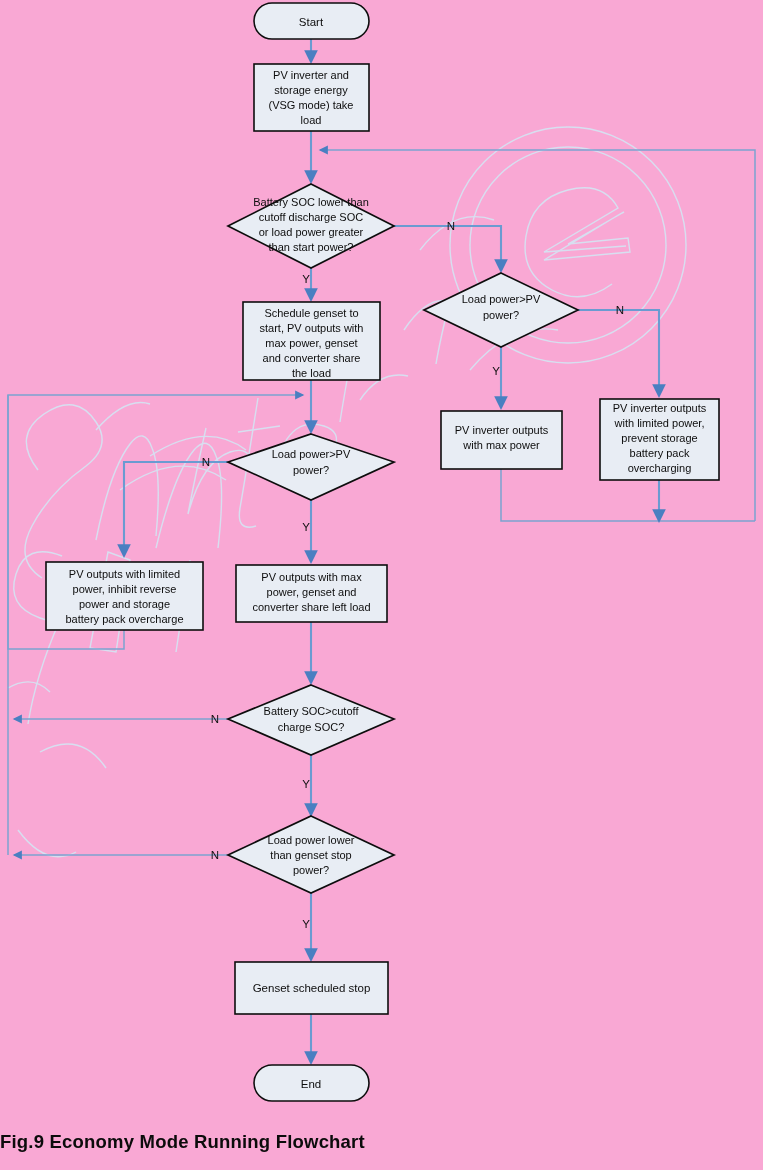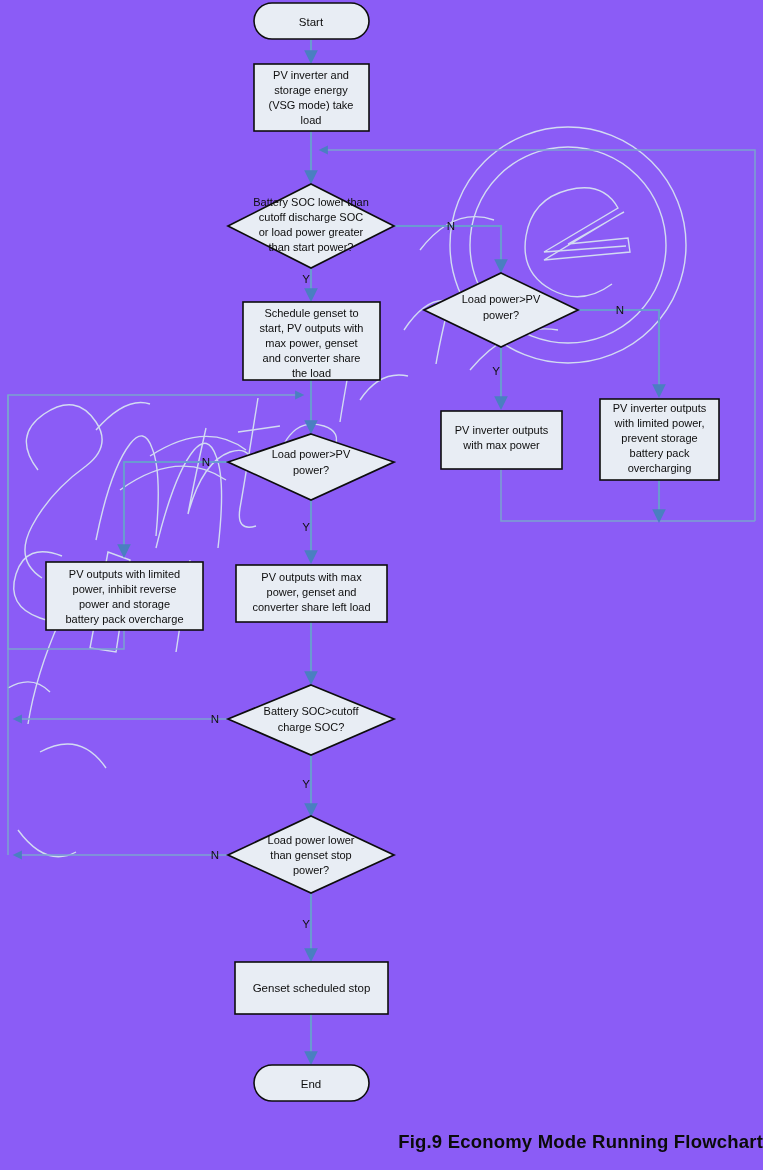--- a/index.html
+++ b/index.html
@@ -8,21 +8,21 @@
     background: #ffffff;
   }
   body {
     font-family: "Liberation Sans", sans-serif;
     -webkit-font-smoothing: antialiased;
   }
   #page {
     position: relative;
     width: 763px;
     height: 1170px;
-    background: #8b5cf6;
+    background: #f9a8d4;
     overflow: hidden;
   }
   #diagram-svg {
     position: absolute;
     left: 0;
     top: 0;
     width: 763px;
     height: 1170px;
   }
   .node-text {
@@ -38,21 +38,21 @@
   .edge-label {
     font-family: "Liberation Sans", sans-serif;
     font-size: 11.5px;
     fill: #111111;
   }
   .caption {
     position: absolute;
     left: 0;
     top: 1131px;
     width: 763px;
-    text-align: right;
+    text-align: left;
     font-family: "Liberation Sans", sans-serif;
     font-size: 18.5px;
     font-weight: bold;
     color: #0b0b0b;
     letter-spacing: 0.2px;
   }
   .wm {
     stroke: #d6e2f2;
     stroke-width: 1.4;
     fill: none;

